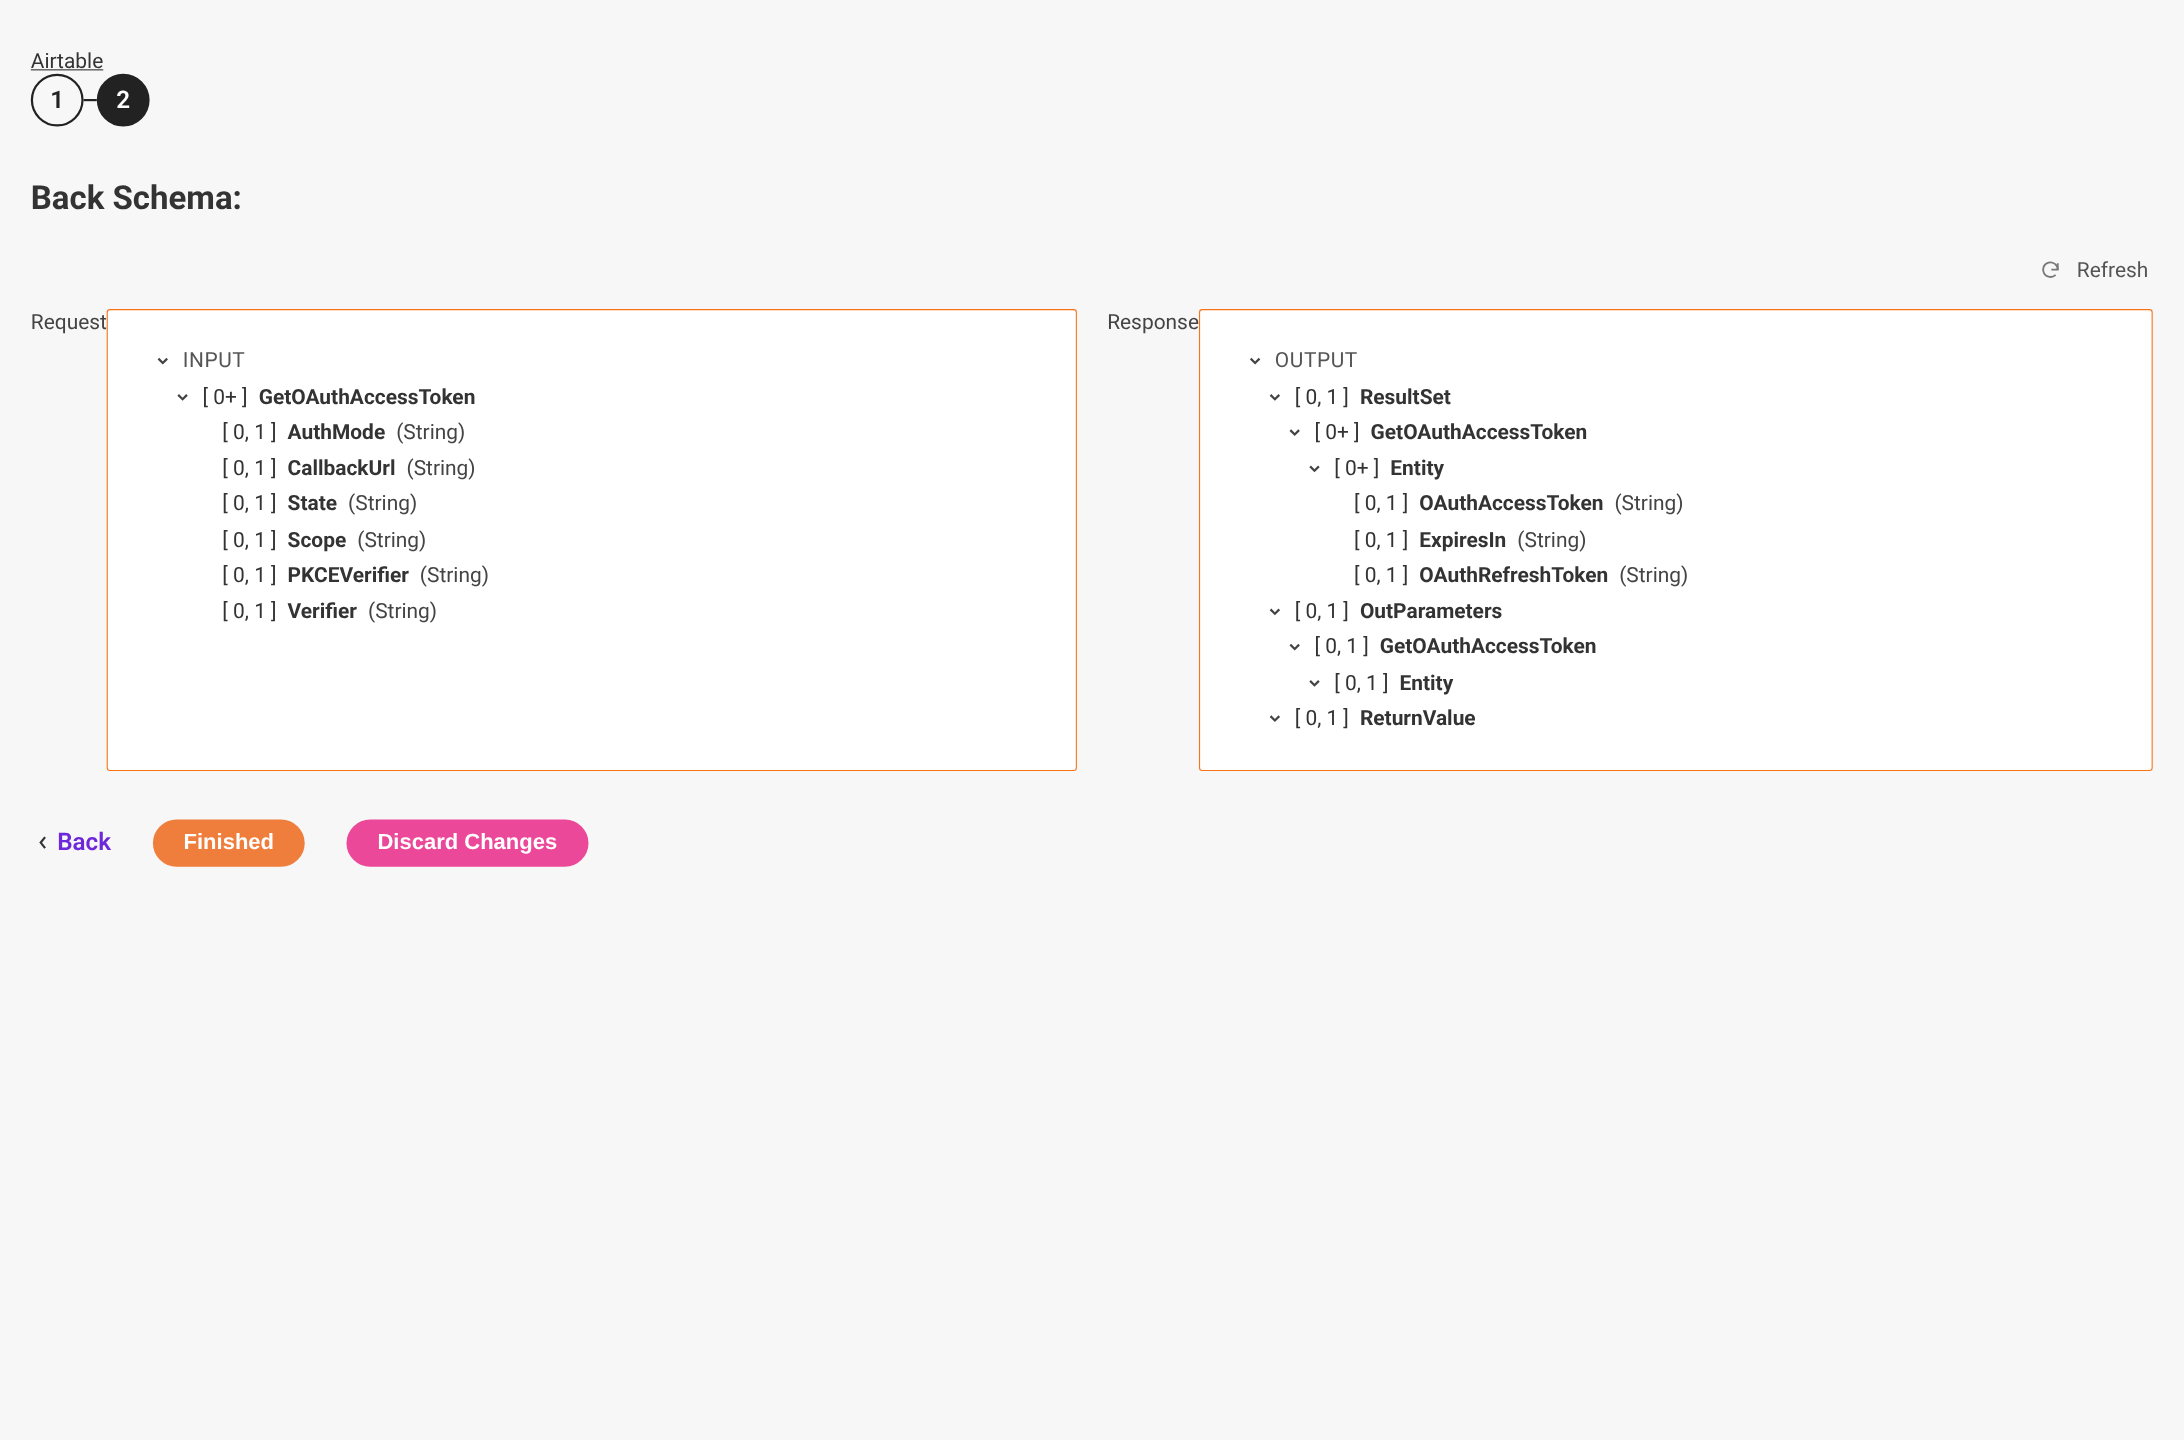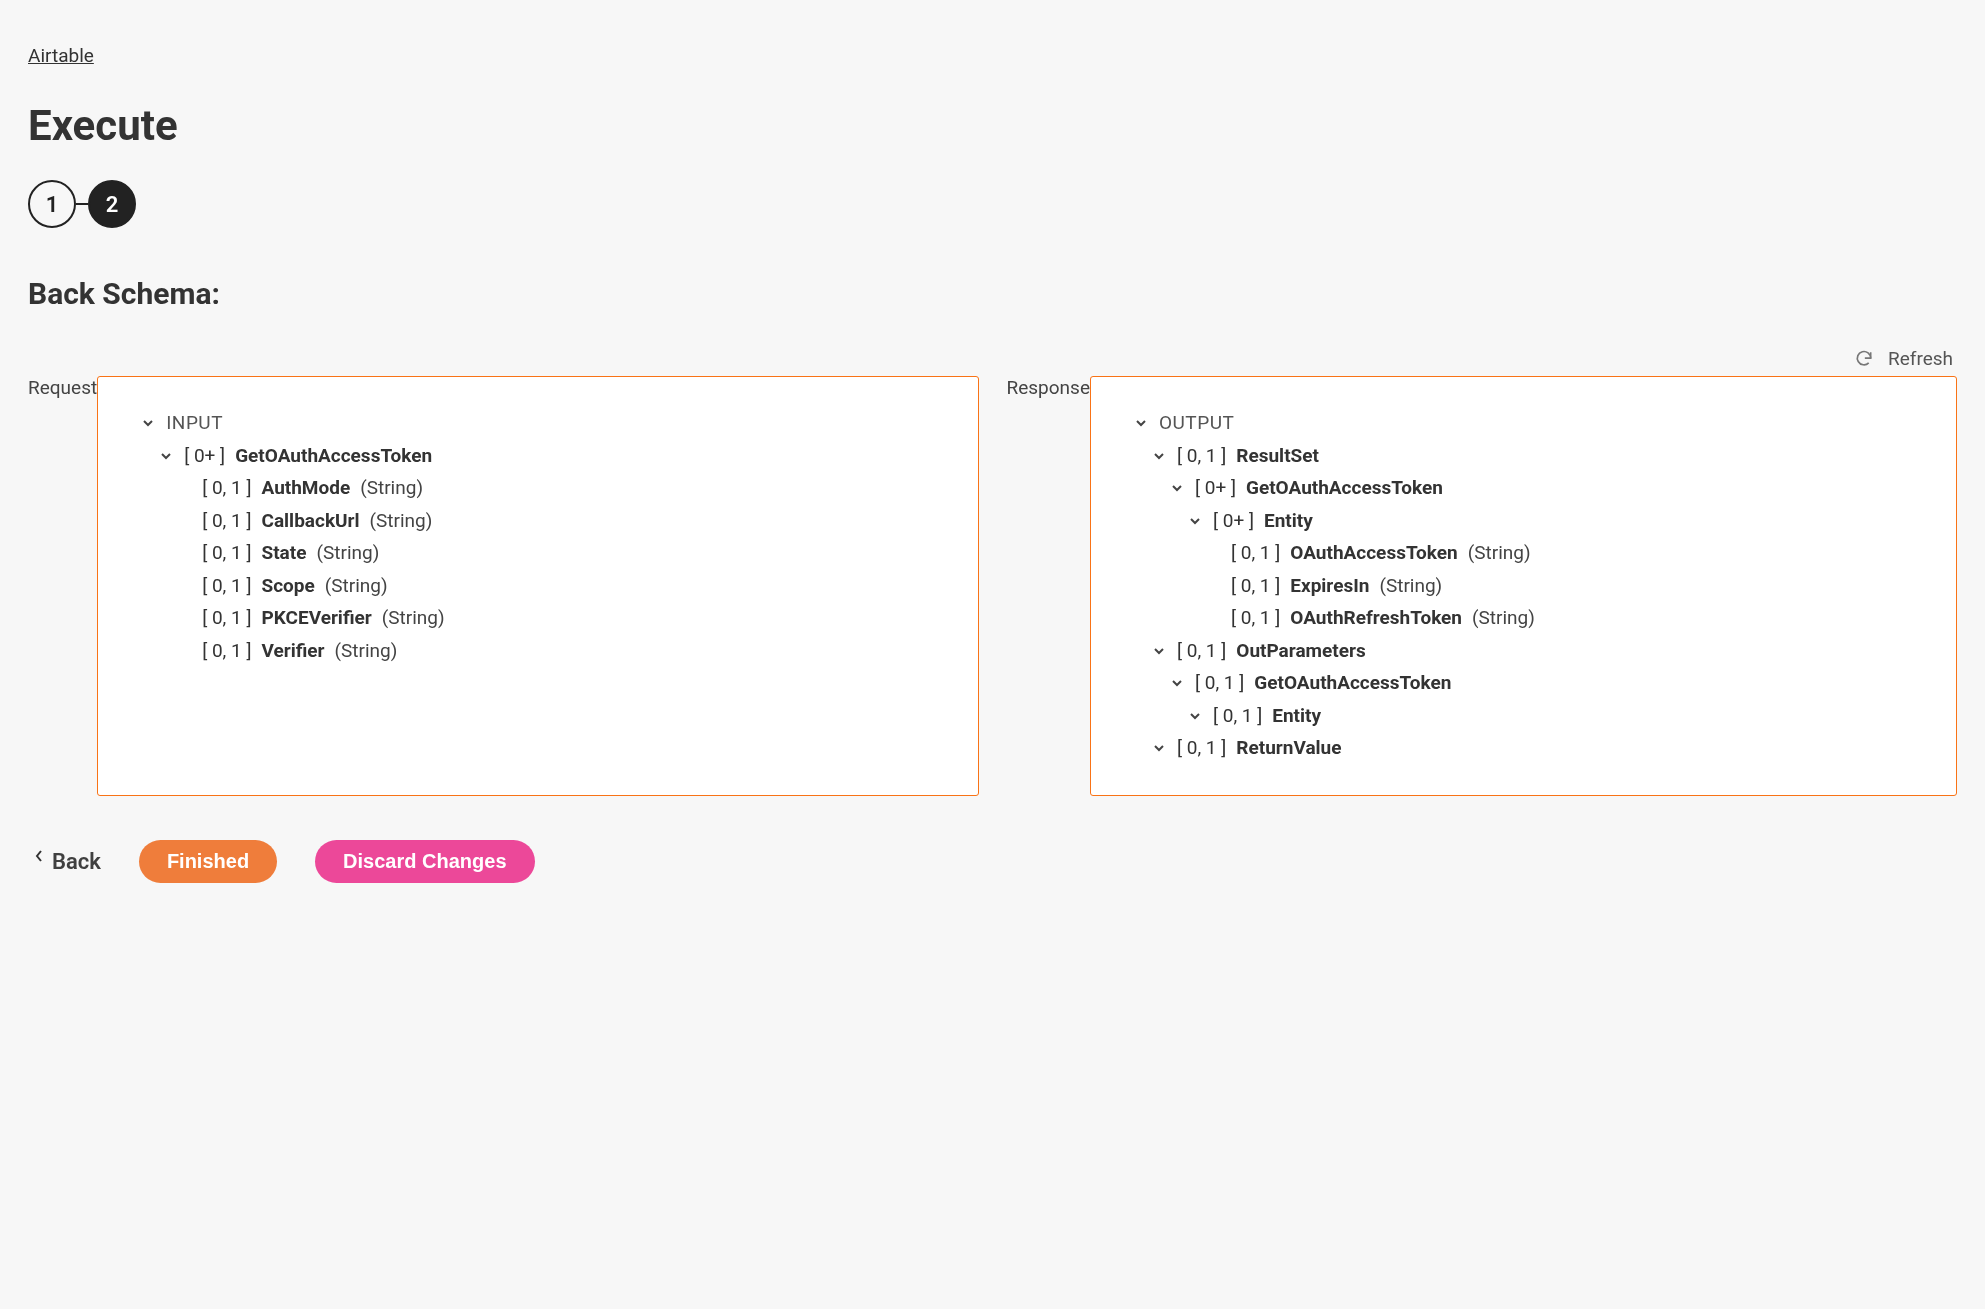--- a/index.html
+++ b/index.html
@@ -59,21 +59,21 @@
   .section-heading {
     font-size: 30px;
     font-weight: 700;
     color: #333;
     margin-bottom: 36px;
   }
   .refresh-row {
     display: flex;
     justify-content: flex-end;
     align-items: center;
-    margin-bottom: 6px;
+    margin-bottom: 24px;
     padding-right: 4px;
   }
   .refresh-btn {
     display: flex;
     align-items: center;
     gap: 14px;
     color: #555;
     cursor: pointer;
     font-size: 19px;
   }
@@ -135,24 +135,25 @@
   .lvl4 { padding-left: 72px; }
   .footer {
     display: flex;
     align-items: center;
     gap: 38px;
     margin-top: 44px;
     padding-left: 6px;
   }
   .back-link {
     display: flex;
+    align-items: center;
     gap: 8px;
     font-size: 22px;
     font-weight: 600;
-    color: #404040;
+    color: #6d28d9;
     cursor: pointer;
   }
   .back-link svg { width: 10px; height: 14px; }
   .btn {
     border: none;
     border-radius: 999px;
     font-size: 20px;
     font-weight: 600;
     padding: 10px 28px;
     cursor: pointer;
@@ -166,21 +167,20 @@
     color: #fff;
   }
   svg.chev { stroke: #444; stroke-width: 2; fill: none; }
 </style>
 </head>
 <body>
 
 <div class="page">
   <a class="breadcrumb">Airtable</a>
 
-  <h1 class="title">Execute</h1>
 
   <div class="stepper">
     <div class="step-circle">1</div>
     <div class="step-line"></div>
     <div class="step-circle active">2</div>
   </div>
 
   <div class="section-heading">Back Schema:</div>
 
   <div class="refresh-row">

